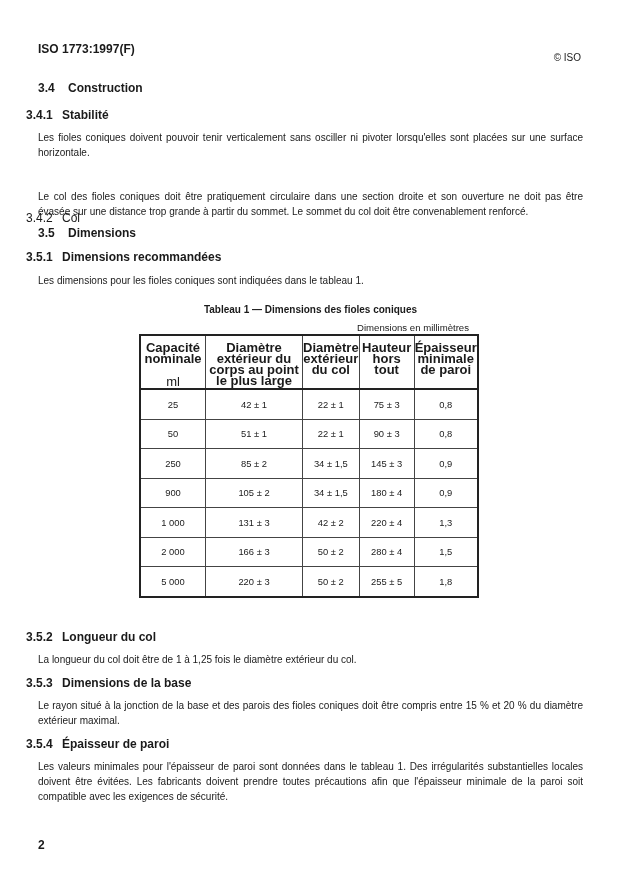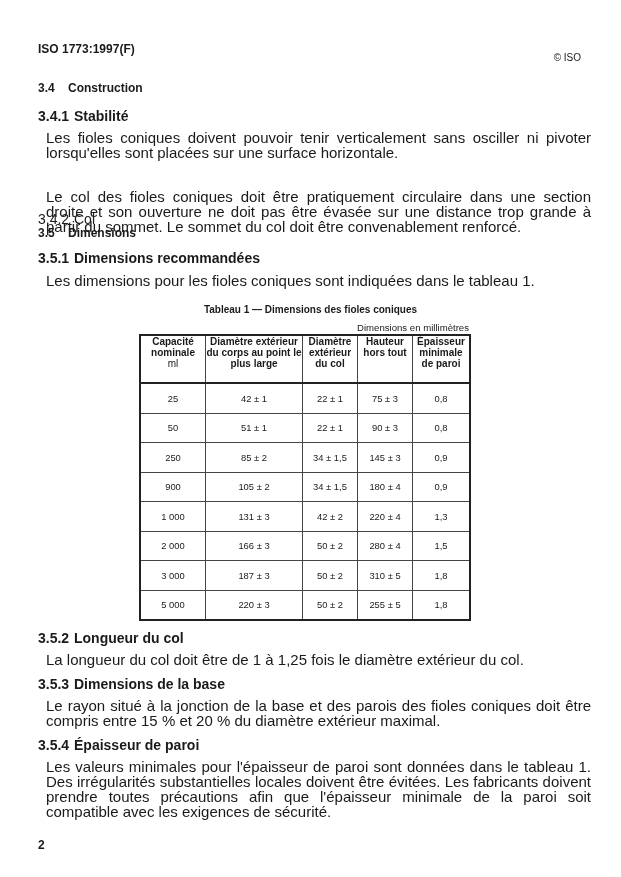--- a/index.html
+++ b/index.html
@@ -4,45 +4,45 @@
 <style>
   html, body { margin: 0; padding: 0; background: #ffffff; }
   body {
     width: 621px; height: 877px; position: relative; overflow: hidden;
     font-family: "Liberation Sans", sans-serif; color: #1a1a1a;
   }
   .abs { position: absolute; }
   .hdr-left { left: 38px; top: 42px; font-size: 12px; font-weight: bold; }
   .hdr-right { right: 40px; top: 52px; font-size: 10px; }
   .h2 { font-size: 12px; font-weight: bold; left: 38px; }
-  .h3 { font-size: 14px; font-weight: bold; left: 38px; }
+  .h3 { font-size: 12px; font-weight: bold; left: 26px; }
   .h3.light { font-weight: normal; margin-top: 44px; }
-  .p { font-size: 15px; left: 38px; width: 545px; line-height: 15px; text-align: justify; margin-left: 8px; }
+  .p { font-size: 10px; left: 38px; width: 545px; line-height: 15px; text-align: justify; }
   .num { display: inline-block; width: 30px; }
   .num3 { display: inline-block; width: 36px; }
 
   .tcaption { left: 0; width: 621px; top: 304px; text-align: center; font-size: 10px; font-weight: bold; }
   .tunits { right: 152px; top: 322px; font-size: 9.6px; }
 
   table.dims {
     position: absolute; left: 139px; top: 334px;
     border-collapse: collapse; border: 2px solid #222;
     font-size: 9.4px;
   }
   table.dims th, table.dims td {
     border: 1px solid #444; text-align: center; padding: 0;
   }
   table.dims th {
-    font-weight: bold; font-size: 10px; line-height: 11px; vertical-align: top;
-    height: 46px;
+    font-weight: bold; font-size: 13px; line-height: 11px; vertical-align: top;
+    padding-top: 6px; height: 46px;
   }
   table.dims thead tr { border-bottom: 2px solid #222; }
   table.dims td { height: 28.5px; }
   .c1 { width: 64px; } .c2 { width: 96px; } .c3 { width: 54px; } .c4 { width: 54px; } .c5 { width: 56px; }
-  .unit-ml { font-weight: normal; display: block; margin-top: 0; }
+  .unit-ml { font-weight: normal; display: block; margin-top: 12px; }
   .pgnum { left: 38px; top: 838px; font-size: 12px; font-weight: bold; }
 </style>
 </head>
 <body>
 
 <div class="abs hdr-left">ISO 1773:1997(F)</div>
 <div class="abs hdr-right">© ISO</div>
 
 <div class="abs h2" style="top:81px">
   <span class="num">3.4</span><span>Construction</span>
@@ -120,27 +120,20 @@
       <td>1,3</td>
     </tr>
     <tr>
       <td>2 000</td>
       <td>166 ± 3</td>
       <td>50 ± 2</td>
       <td>280 ± 4</td>
       <td>1,5</td>
     </tr>
     <tr>
-      <td>3 000</td>
-      <td>187 ± 3</td>
-      <td>50 ± 2</td>
-      <td>310 ± 5</td>
-      <td>1,8</td>
-    </tr>
-    <tr>
       <td>5 000</td>
       <td>220 ± 3</td>
       <td>50 ± 2</td>
       <td>255 ± 5</td>
       <td>1,8</td>
     </tr>
   </tbody>
 </table>
 
 <div class="abs h3" style="top:630px">

